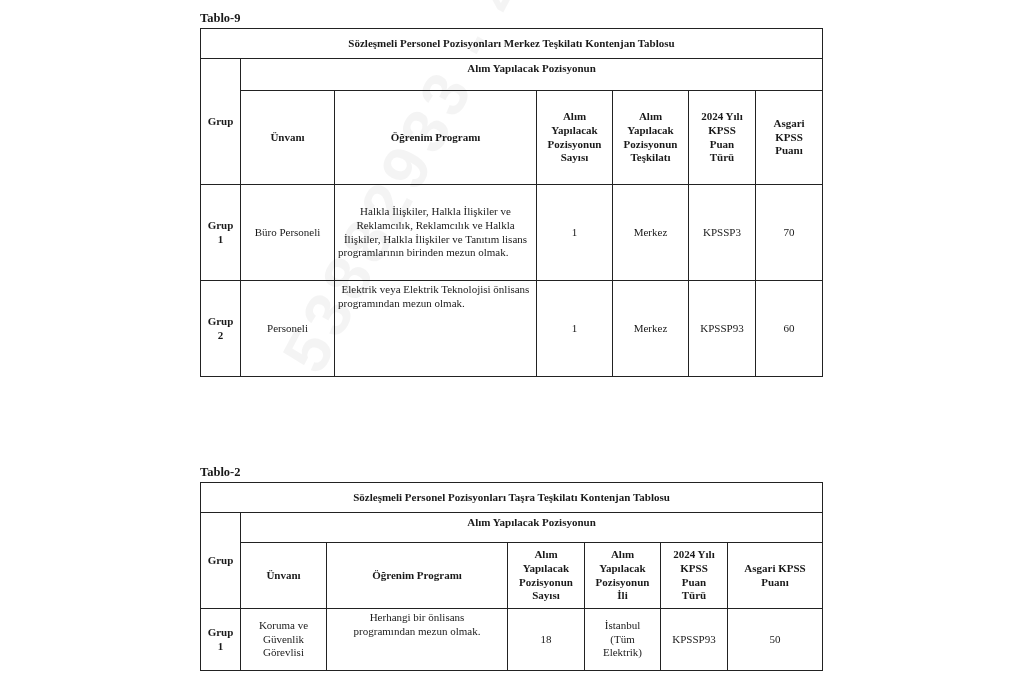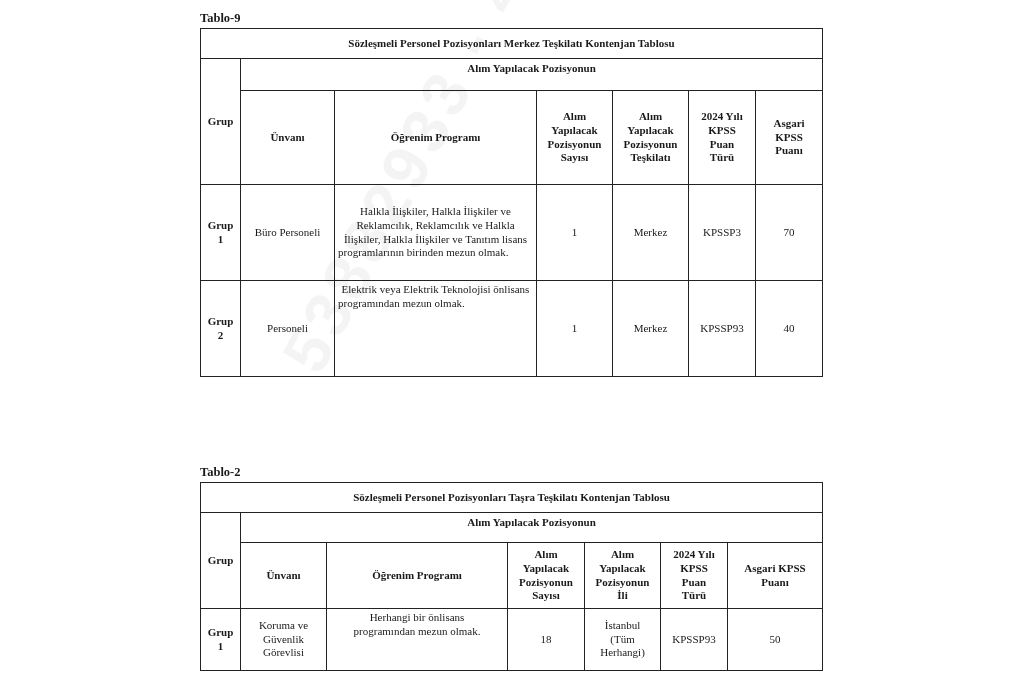--- a/index.html
+++ b/index.html
@@ -101,21 +101,21 @@
   <tr style="height:96px;">
     <td class="b">
       <div>Grup</div>
       <div>2</div>
     </td>
     <td>Personeli</td>
     <td class="just top">Elektrik veya Elektrik Teknolojisi önlisans programından mezun olmak.</td>
     <td>1</td>
     <td class="left">Merkez</td>
     <td>KPSSP93</td>
-    <td>40</td>
+    <td>60</td>
   </tr>
 </tbody>
   </table>
 
 <div class="label" style="top:465px;">Tablo-2</div>
 
 <table class="doc" style="top:482px; width:622px;">
   <colgroup>
     <col style="width:40px">
       <col style="width:86px">
@@ -170,19 +170,19 @@
       <div>Görevlisi</div>
     </td>
     <td class="top">
       <div>Herhangi bir önlisans</div>
       <div>programından mezun olmak.</div>
     </td>
     <td>18</td>
     <td>
       <div>İstanbul</div>
       <div>(Tüm</div>
-      <div>Herhangi)</div>
+      <div>Elektrik)</div>
     </td>
     <td>KPSSP93</td>
     <td>50</td>
   </tr>
 </tbody>
   </table>
 
 </body></html>

